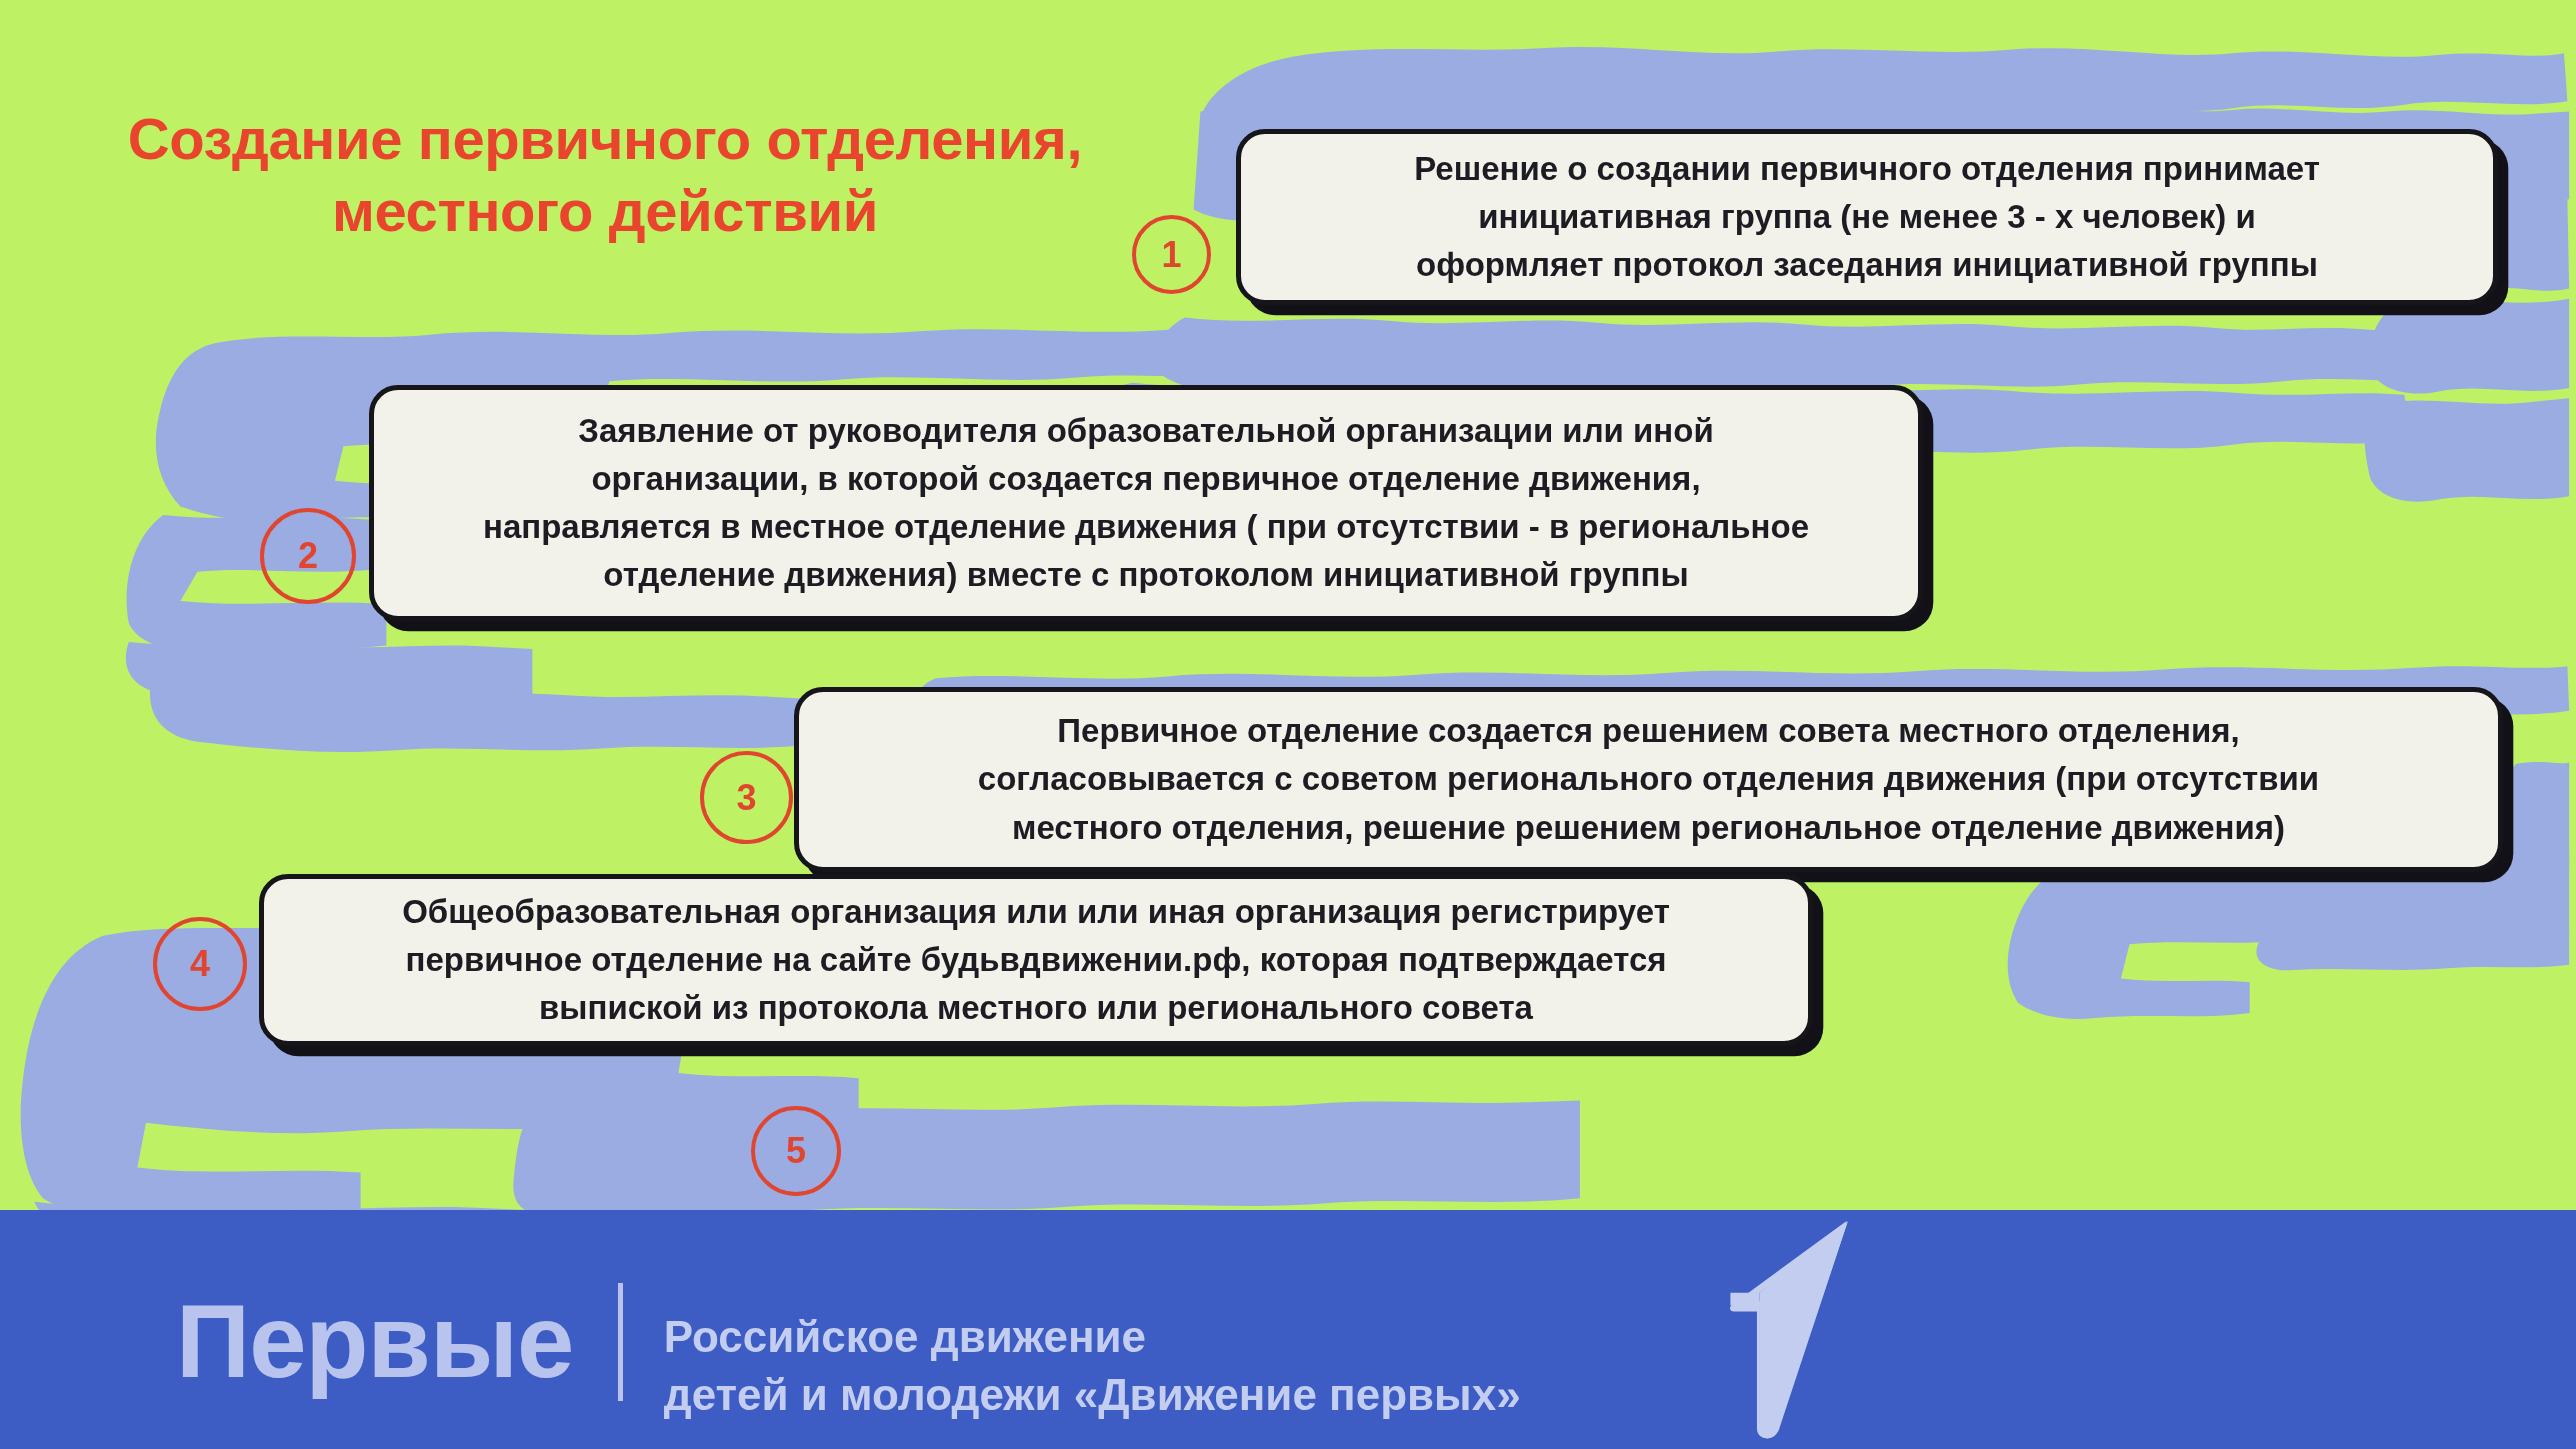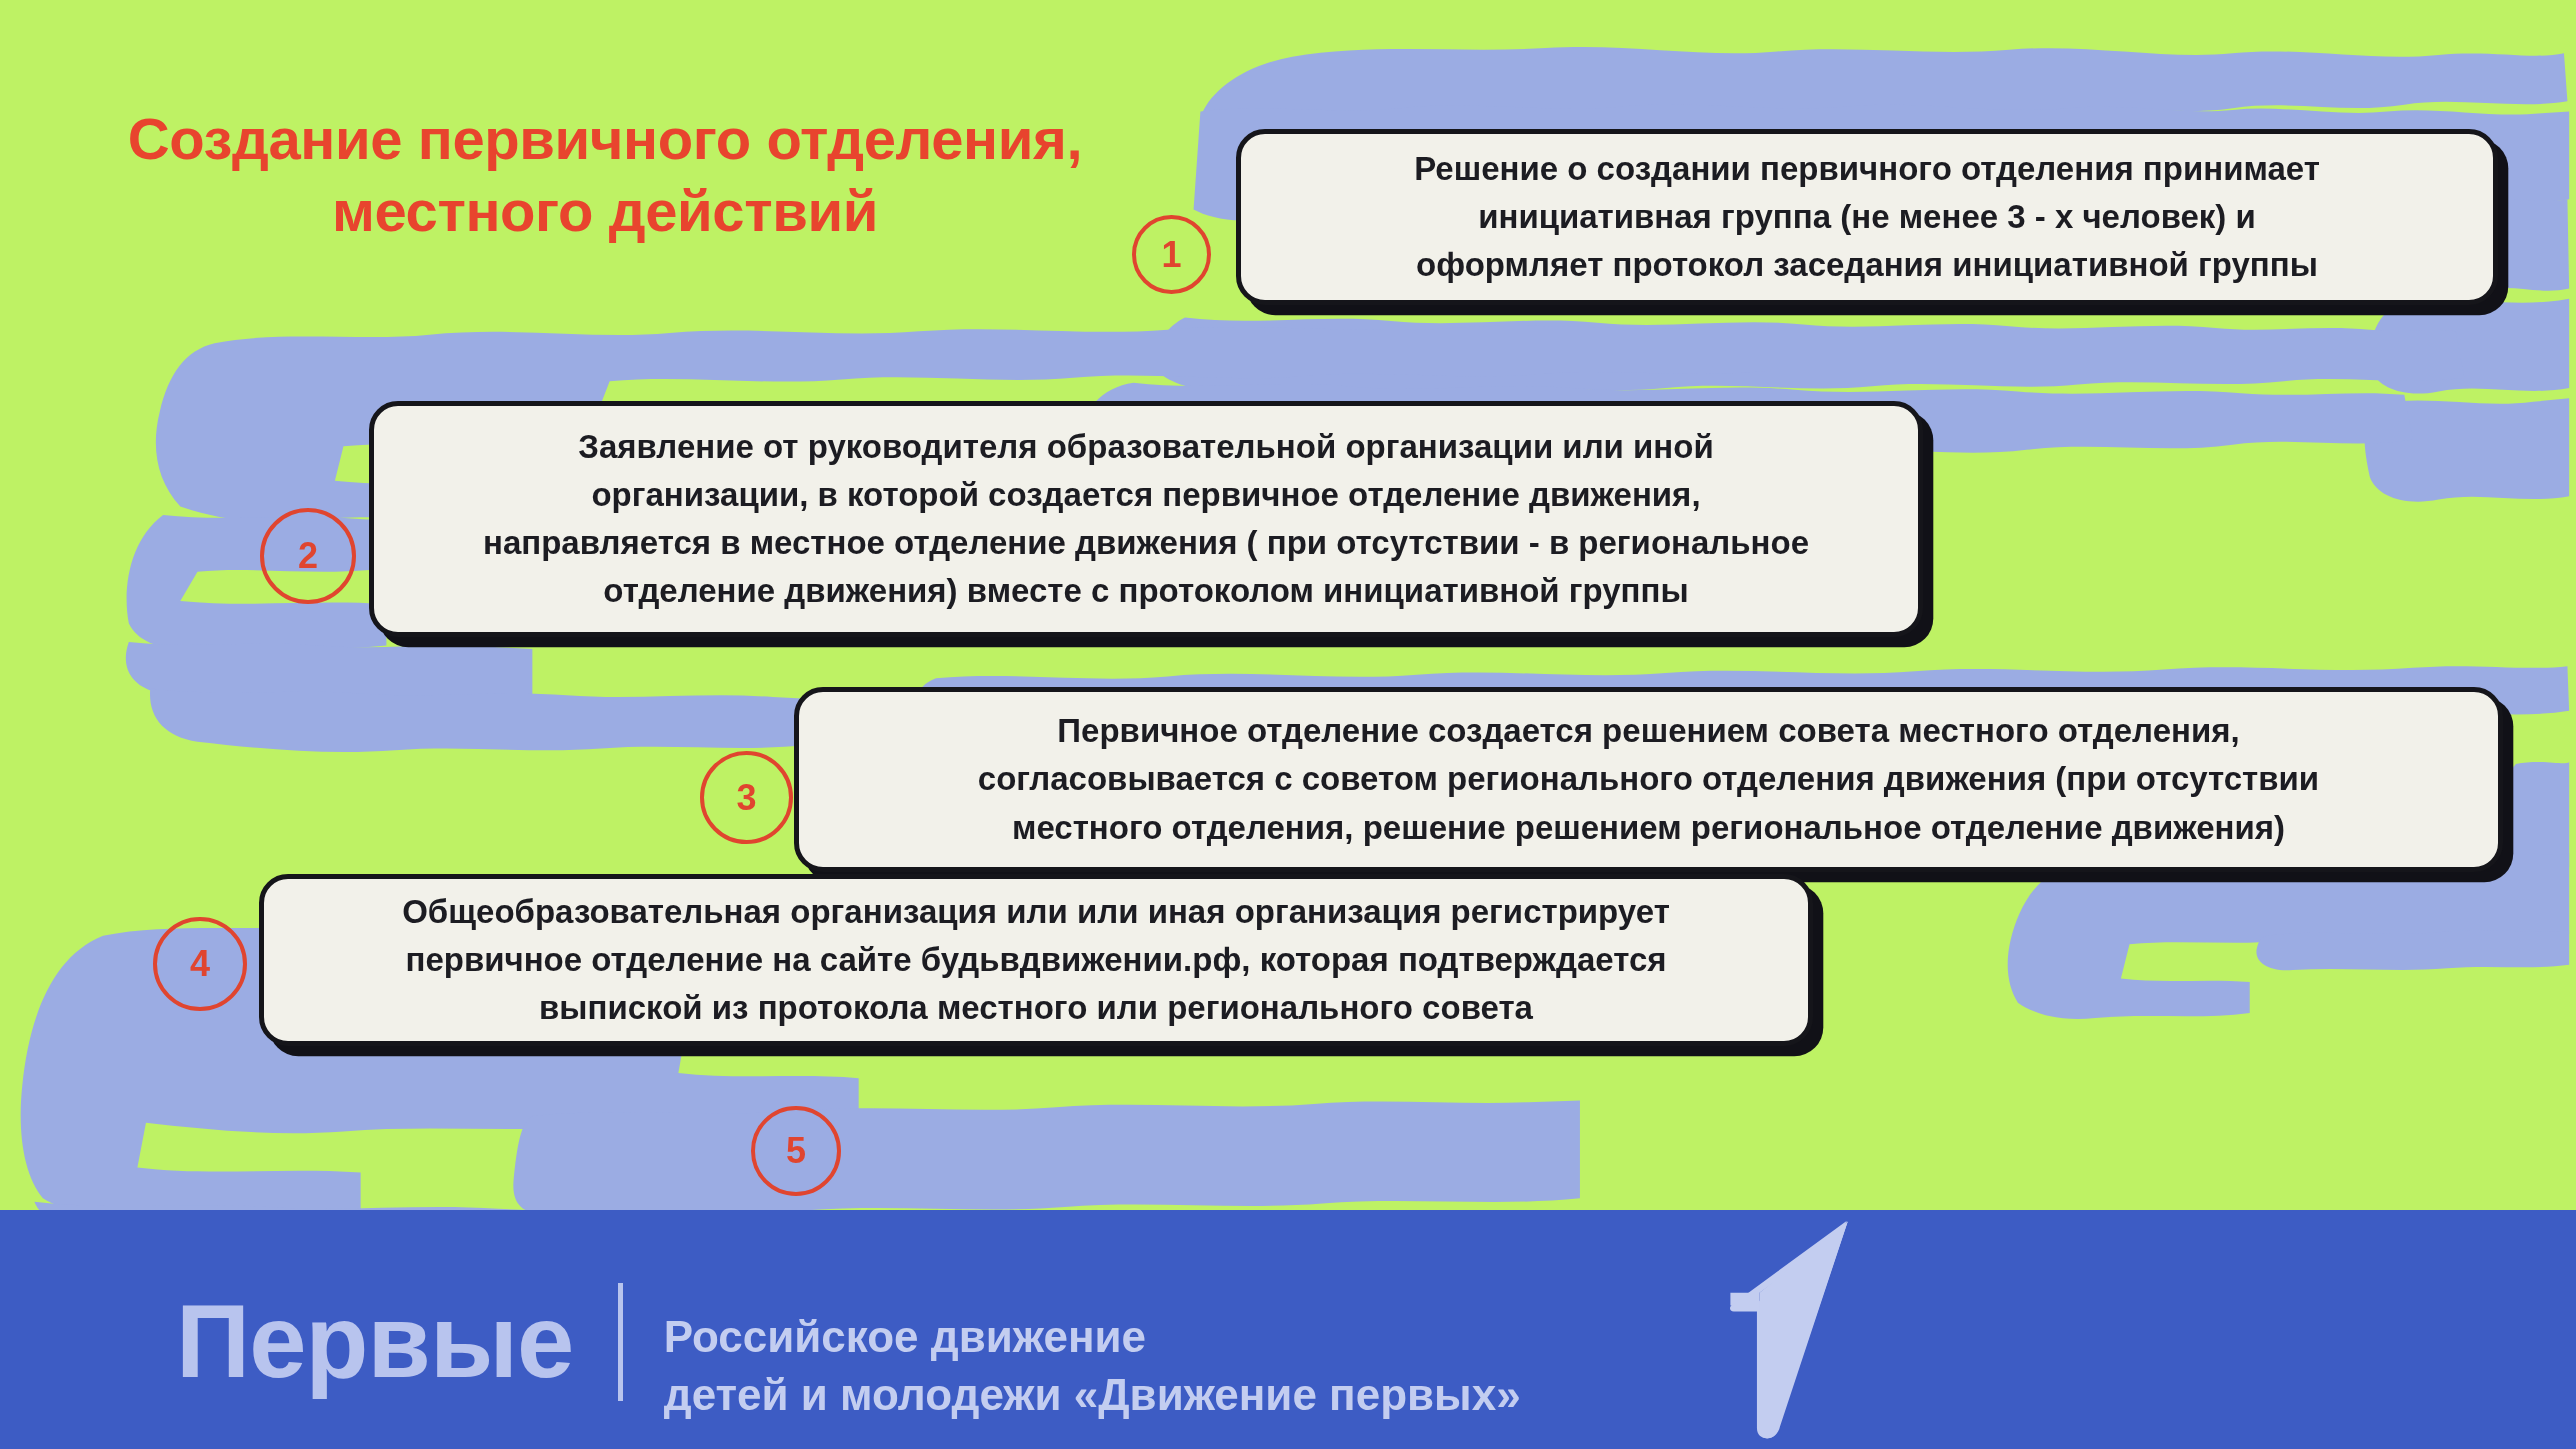--- a/index.html
+++ b/index.html
@@ -84,21 +84,21 @@
     align-items: center;
     justify-content: center;
     background: transparent;
     z-index: 7;
   }
 
   
   #box-1 { left: 1236px; top: 129px;  width: 1262px; height: 176px; }
   #num-1 { left: 1132px; top: 215px;  width: 79px;   height: 79px;  }
 
-  #box-2 { left: 369px;  top: 401px;  width: 1554px; height: 236px; }
+  #box-2 { left: 369px;  top: 385px;  width: 1554px; height: 236px; }
   #num-2 { left: 260px;  top: 508px;  width: 96px;  height: 96px; }
 
   #box-3 { left: 794px;  top: 687px;  width: 1709px; height: 185px; }
   #num-3 { left: 700px;  top: 751px;  width: 93px;  height: 93px; }
 
   #box-4 { left: 249px;  top: 874px; width: 1554px; height: 172px; margin-left: 10px; }
   #num-4 { left: 153px;  top: 917px; width: 94px;  height: 94px; }
 
   #box-5 { left: 841px;  top: 1054px; width: 1657px; height: 159px; }
   #num-5 { left: 751px;  top: 1106px; width: 90px;  height: 90px; }

